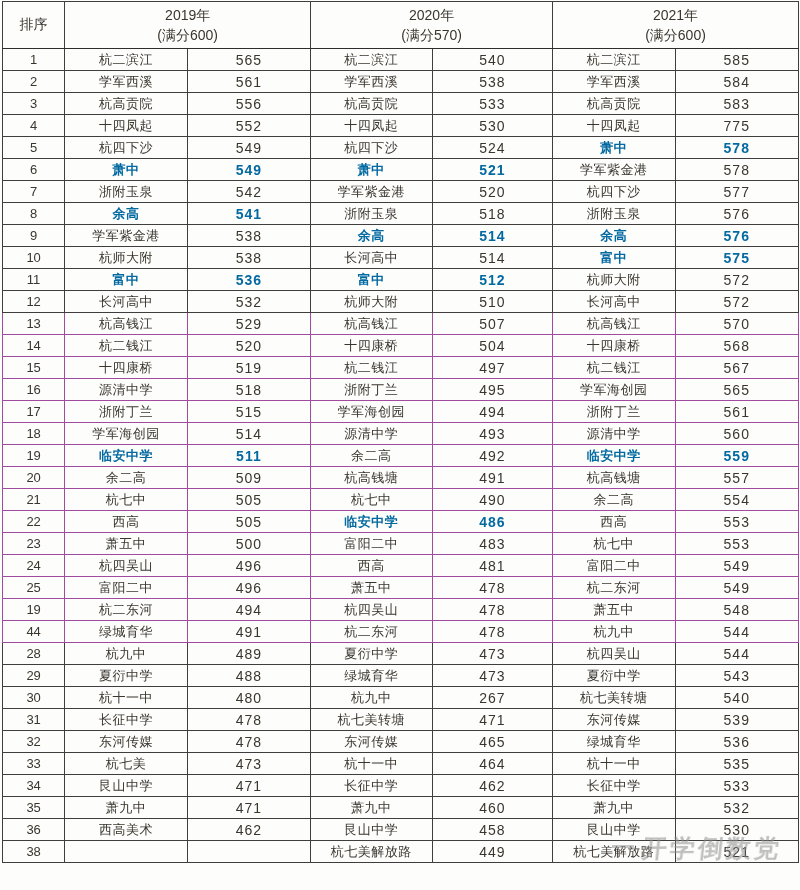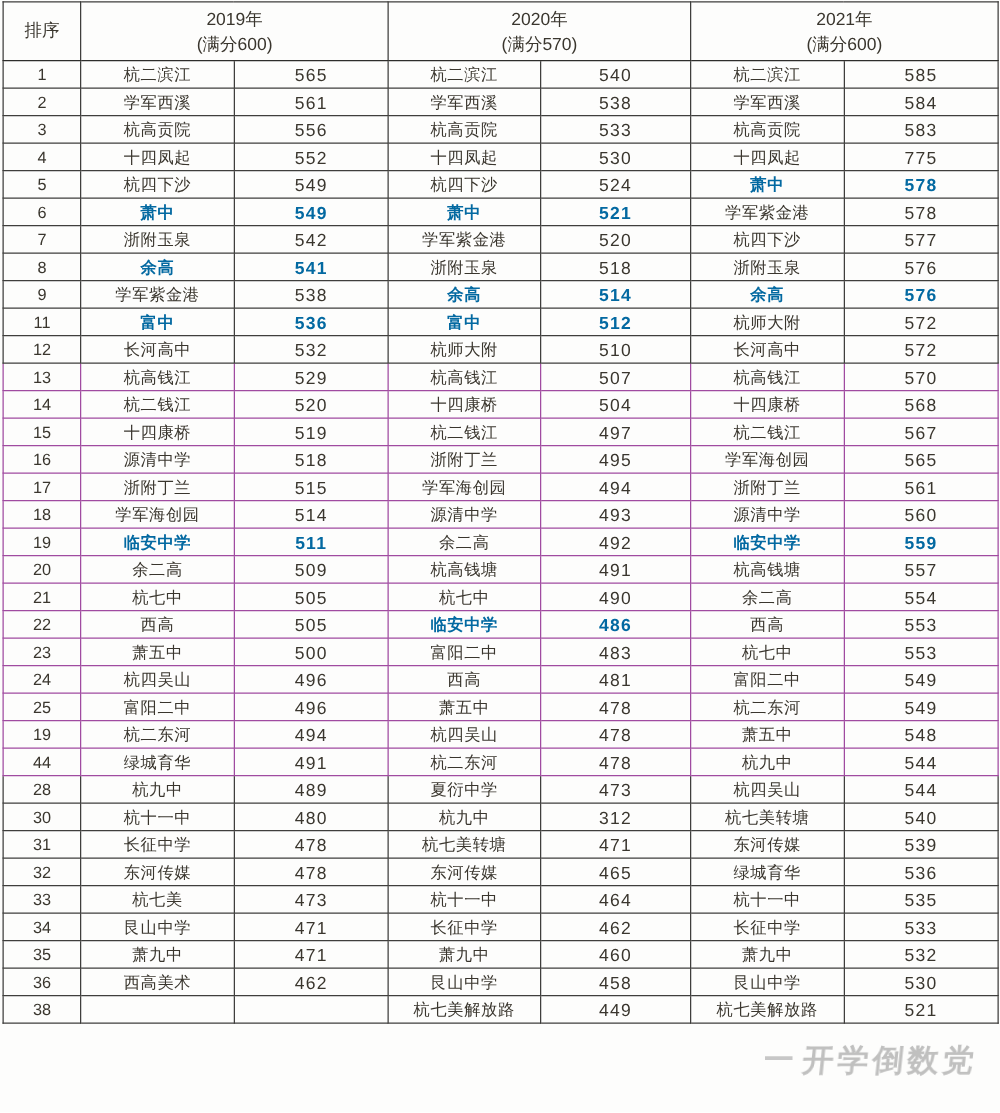--- a/index.html
+++ b/index.html
@@ -131,20 +131,29 @@
         <tr>
           <td class="rank">9</td>
           <td class="school">学军紫金港</td>
           <td class="score">538</td>
           <td class="school red">余高</td>
           <td class="score red">514</td>
           <td class="school red">余高</td>
           <td class="score red">576</td>
         </tr>
         <tr>
+          <td class="rank">10</td>
+          <td class="school">杭师大附</td>
+          <td class="score">538</td>
+          <td class="school">长河高中</td>
+          <td class="score">514</td>
+          <td class="school red">富中</td>
+          <td class="score red">575</td>
+        </tr>
+        <tr>
           <td class="rank">11</td>
           <td class="school red">富中</td>
           <td class="score red">536</td>
           <td class="school red">富中</td>
           <td class="score red">512</td>
           <td class="school">杭师大附</td>
           <td class="score">572</td>
         </tr>
         <tr>
           <td class="rank">12</td>
@@ -293,25 +302,34 @@
         <tr>
           <td class="rank">28</td>
           <td class="school">杭九中</td>
           <td class="score">489</td>
           <td class="school">夏衍中学</td>
           <td class="score">473</td>
           <td class="school">杭四吴山</td>
           <td class="score">544</td>
         </tr>
         <tr>
+          <td class="rank">29</td>
+          <td class="school">夏衍中学</td>
+          <td class="score">488</td>
+          <td class="school">绿城育华</td>
+          <td class="score">473</td>
+          <td class="school">夏衍中学</td>
+          <td class="score">543</td>
+        </tr>
+        <tr>
           <td class="rank">30</td>
           <td class="school">杭十一中</td>
           <td class="score">480</td>
           <td class="school">杭九中</td>
-          <td class="score">312</td>
+          <td class="score">267</td>
           <td class="school">杭七美转塘</td>
           <td class="score">540</td>
         </tr>
         <tr>
           <td class="rank">31</td>
           <td class="school">长征中学</td>
           <td class="score">478</td>
           <td class="school">杭七美转塘</td>
           <td class="score">471</td>
           <td class="school">东河传媒</td>

